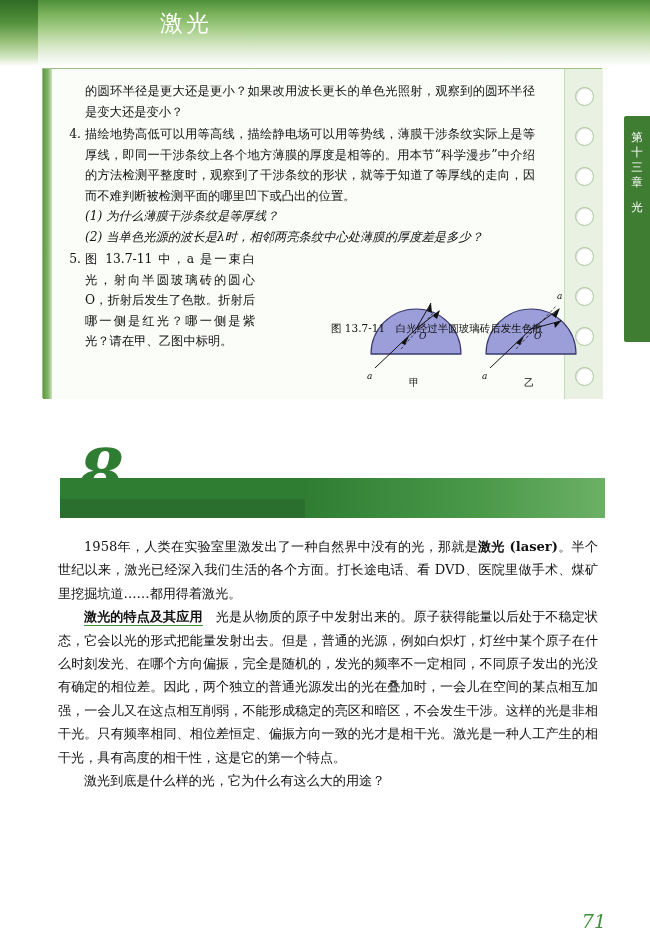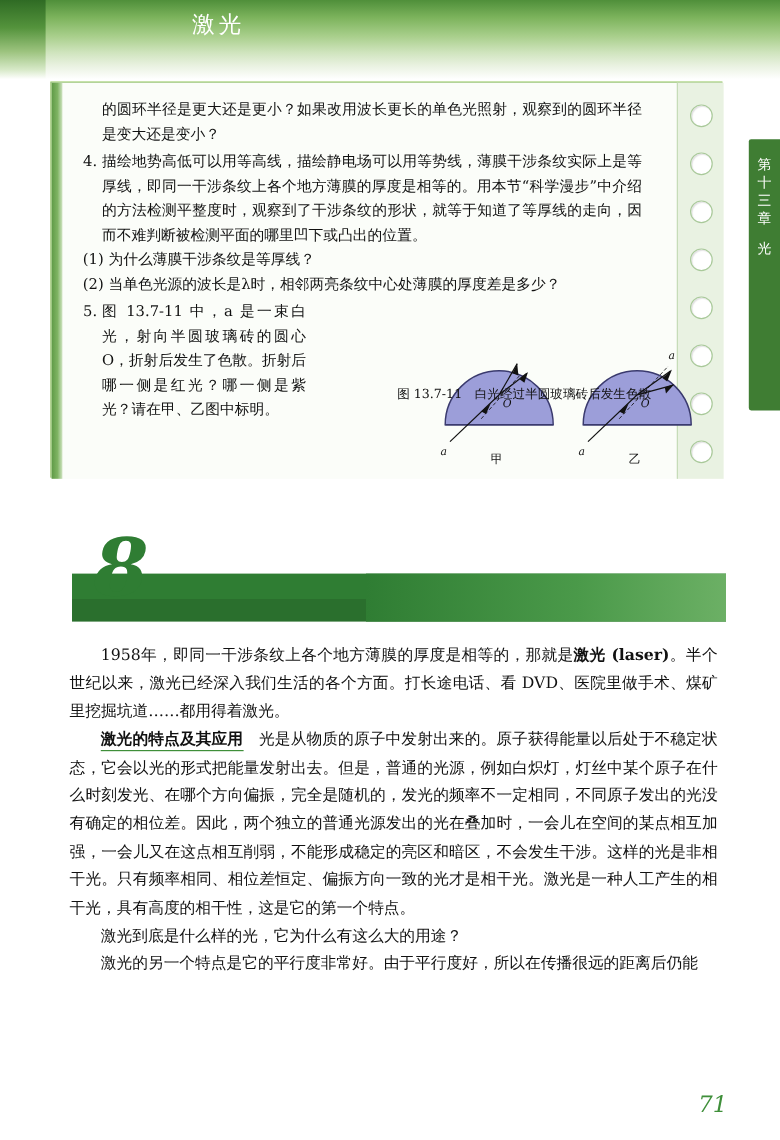--- a/index.html
+++ b/index.html
@@ -118,21 +118,21 @@
   .ex-num {
     position: absolute;
     left: -2px;
     top: 0;
     width: 18px;
     text-align: right;
     font-family: "DejaVu Serif", "Liberation Serif", serif;
   }
   .ex-body { margin-left: 20px; }
   .ex-p0 { margin-left: 20px; }
-  .ex-sub { margin-left: 4px; }
+  .ex-sub { margin-left: 20px; font-style: italic; }
 
   .item5 .ex-body { width: 170px; }
 
   
   .figure {
     position: absolute;
     left: 318px;
     top: 200px;
     width: 225px;
     height: 120px;
@@ -162,21 +162,21 @@
     position: absolute;
     right: 0; top: 0;
     width: 300px; height: 40px;
     background: linear-gradient(90deg, #2f7d33 0%, #4b9a4a 60%, #6cb065 100%);
   }
   .sec-title {
     position: absolute;
     left: 160px;
     top: 8px;
     font-family: "DejaVu Serif", "Liberation Serif", serif;
-    font-size: 19px;
+    font-size: 23px;
     color: #ffffff;
     letter-spacing: 3px;
     z-index: 3;
   }
   .sec-number {
     position: absolute;
     left: 78px;
     top: 440px;
     font-family: "DejaVu Serif", "Liberation Serif", serif;
     font-size: 66px;
@@ -310,20 +310,19 @@
 
   <div class="figcap">图 13.7-11　白光经过半圆玻璃砖后发生色散</div>
 
   <div class="sec-band">
     <div class="band-light"></div>
   </div>
   <div class="sec-number">8</div>
   <div class="sec-title">激光</div>
 
   <div class="body-text">
-    <p><span>1958年，即同一干涉条纹上各个地方薄膜的厚度是相等的，那就是</span><span class="bold">激光 (laser)</span><span>。半个世纪以来，激光已经深入我们生活的各个方面。打长途电话、看 DVD、医院里做手术、煤矿里挖掘坑道……都用得着激光。</span></p>
+    <p><span>1958年，人类在实验室里激发出了一种自然界中没有的光，那就是</span><span class="bold">激光 (laser)</span><span>。半个世纪以来，激光已经深入我们生活的各个方面。打长途电话、看 DVD、医院里做手术、煤矿里挖掘坑道……都用得着激光。</span></p>
     <p><span class="keyterm">激光的特点及其应用</span>　<span>光是从物质的原子中发射出来的。原子获得能量以后处于不稳定状态，它会以光的形式把能量发射出去。但是，普通的光源，例如白炽灯，灯丝中某个原子在什么时刻发光、在哪个方向偏振，完全是随机的，发光的频率不一定相同，不同原子发出的光没有确定的相位差。因此，两个独立的普通光源发出的光在叠加时，一会儿在空间的某点相互加强，一会儿又在这点相互削弱，不能形成稳定的亮区和暗区，不会发生干涉。这样的光是非相干光。只有频率相同、相位差恒定、偏振方向一致的光才是相干光。激光是一种人工产生的相干光，具有高度的相干性，这是它的第一个特点。</span></p>
     <p>激光到底是什么样的光，它为什么有这么大的用途？</p>
-    <p>激光的另一个特点是它的平行度非常好。由于平行度好，所以在传播很远的距离后仍能</p>
   </div>
 
   <div class="pagenum">71</div>
 </div>
 
 </body></html>

